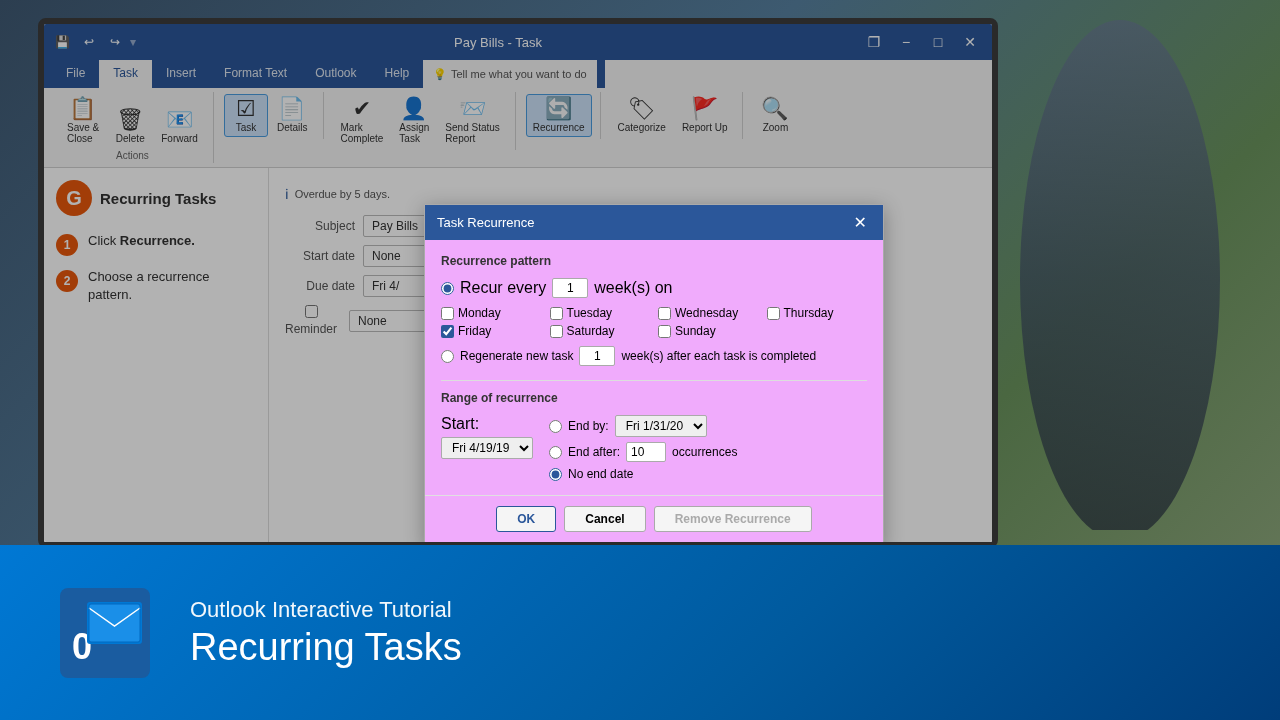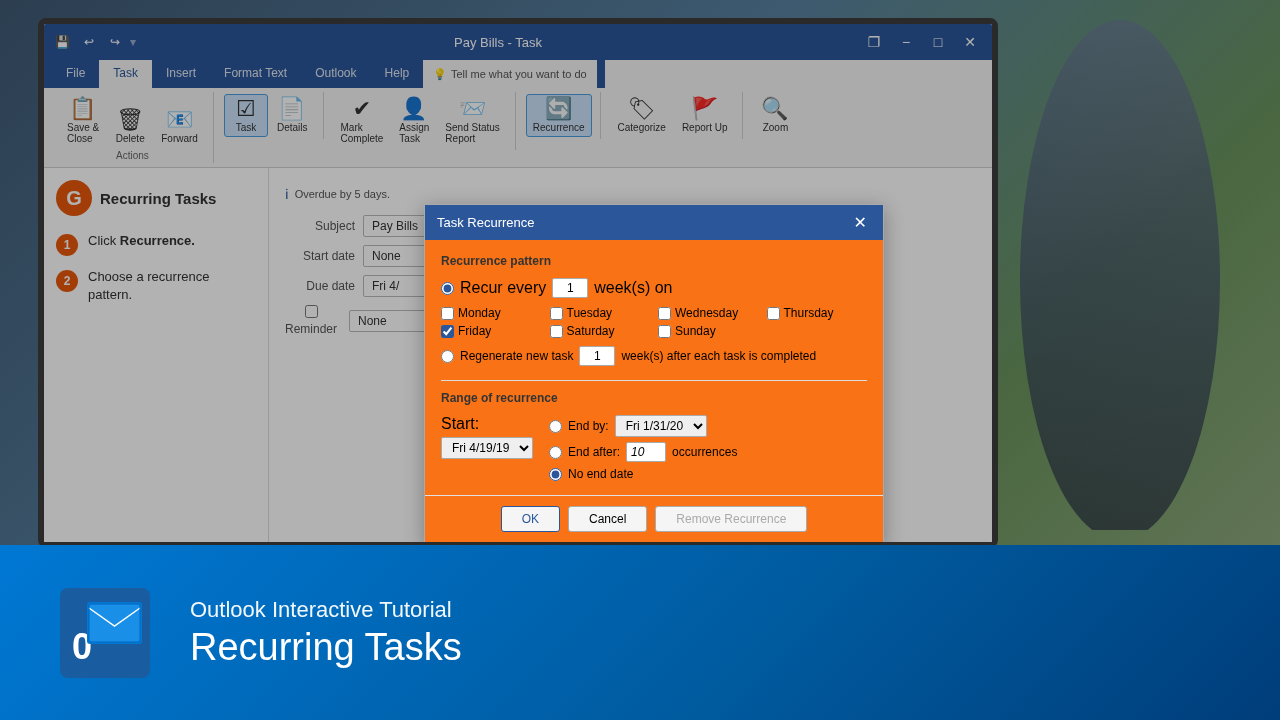--- a/index.html
+++ b/index.html
@@ -250,21 +250,21 @@
       display: flex;
       align-items: flex-start;
       justify-content: flex-start;
       padding-top: 180px;
       padding-left: 380px;
     }
 
     
     .dialog {
       width: 460px;
-      background: #f97316;
+      background: #f0abfc;
       border: 1px solid #aaa;
       box-shadow: 0 4px 20px rgba(0,0,0,0.3);
       border-radius: 2px;
     }
     .dialog-titlebar {
       background: #2b579a;
       color: white;
       padding: 8px 12px;
       display: flex;
       align-items: center;
@@ -368,37 +368,37 @@
       padding: 2px 6px;
       font-size: 12px;
       min-width: 90px;
     }
     .range-input {
       width: 40px;
       border: 1px solid #aaa;
       border-radius: 2px;
       padding: 2px 4px;
       font-size: 12px;
-      font-style: italic;
     }
 
     .dialog-footer {
       display: flex;
       justify-content: center;
       gap: 8px;
       padding: 10px 16px 14px;
       border-top: 1px solid #e0e0e0;
     }
     .dlg-btn {
       padding: 5px 20px;
       font-size: 12px;
       border: 1px solid #aaa;
       border-radius: 3px;
       cursor: pointer;
       background: #f5f5f5;
+      font-weight: bold;
     }
     .dlg-btn.primary {
       background: #f5f5f5;
       border-color: #2b579a;
       color: #2b579a;
     }
     .dlg-btn.disabled {
       color: #aaa;
       cursor: default;
     }

